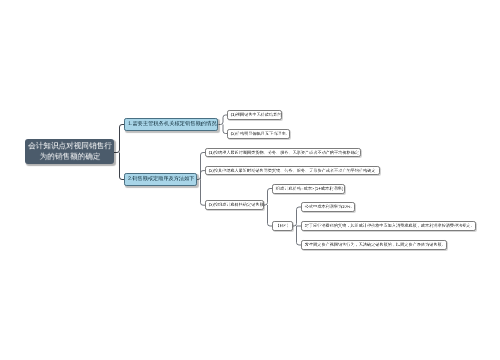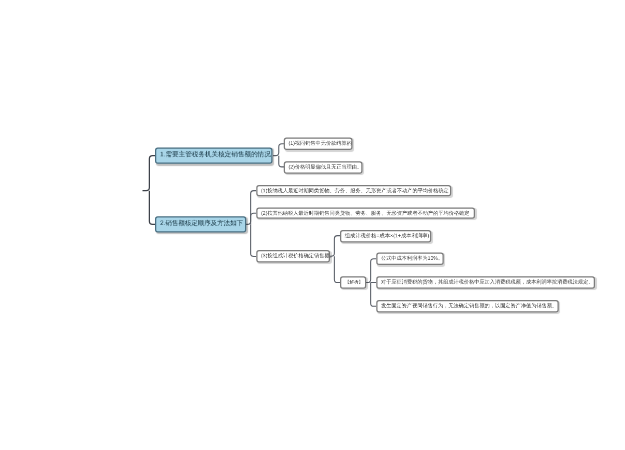--- a/index.html
+++ b/index.html
@@ -41,20 +41,26 @@
       <path d="M200.5,179.5 V173 Q200.5,170.6 203,170.6 H205"></path>
       <path d="M200.5,179.5 V202.7 Q200.5,205.2 203,205.2 H205"></path>
       <path d="M263.5,205 H265 Q267.5,205 267.5,202.5 V191 Q267.5,188.5 270,188.5 H272.5"></path>
       <path d="M267.5,205 V223.5 Q267.5,226 270,226 H272.5"></path>
       <path d="M292.5,226 H294 Q296.5,226 296.5,223.5 V209.5 Q296.5,207 299,207 H301"></path>
       <path d="M296.5,226 H301"></path>
       <path d="M296.5,226 V242.5 Q296.5,245 299,245 H301"></path>
     </g>
   </svg>
 
+  <div class="node root" style="left:25px;top:139px;width:89px;height:25px;">
+    <div class="t" style="left:50%;width:200px;margin-left:-100px;text-align:center;line-height:14.1px;transform:translateY(-50%) scale(0.76);transform-origin:50% 50%;">
+      <div>会计知识点对视同销售行</div>
+      <div>为的销售额的确定</div>
+    </div>
+  </div>
 
   <div class="node lvl2" style="left:123.8px;top:118.4px;width:94.6px;height:12.2px;">
     <span class="t" style="transform:translateY(-50%) translateX(3px) scale(0.5267);">1.需要主管税务机关核定销售额的情况</span>
   </div>
   <div class="node lvl2" style="left:123.8px;top:173.4px;width:72.8px;height:12.2px;">
     <span class="t" style="transform:translateY(-50%) translateX(3px) scale(0.5179);">2.销售额核定顺序及方法如下</span>
   </div>
 
   <div class="node lvl3" style="left:227px;top:110px;width:55px;height:10px;">
     <span class="t" style="transform:translateY(-50%) translateX(2.8px) scale(0.4144);">(1)视同销售中无价款结算的</span>

